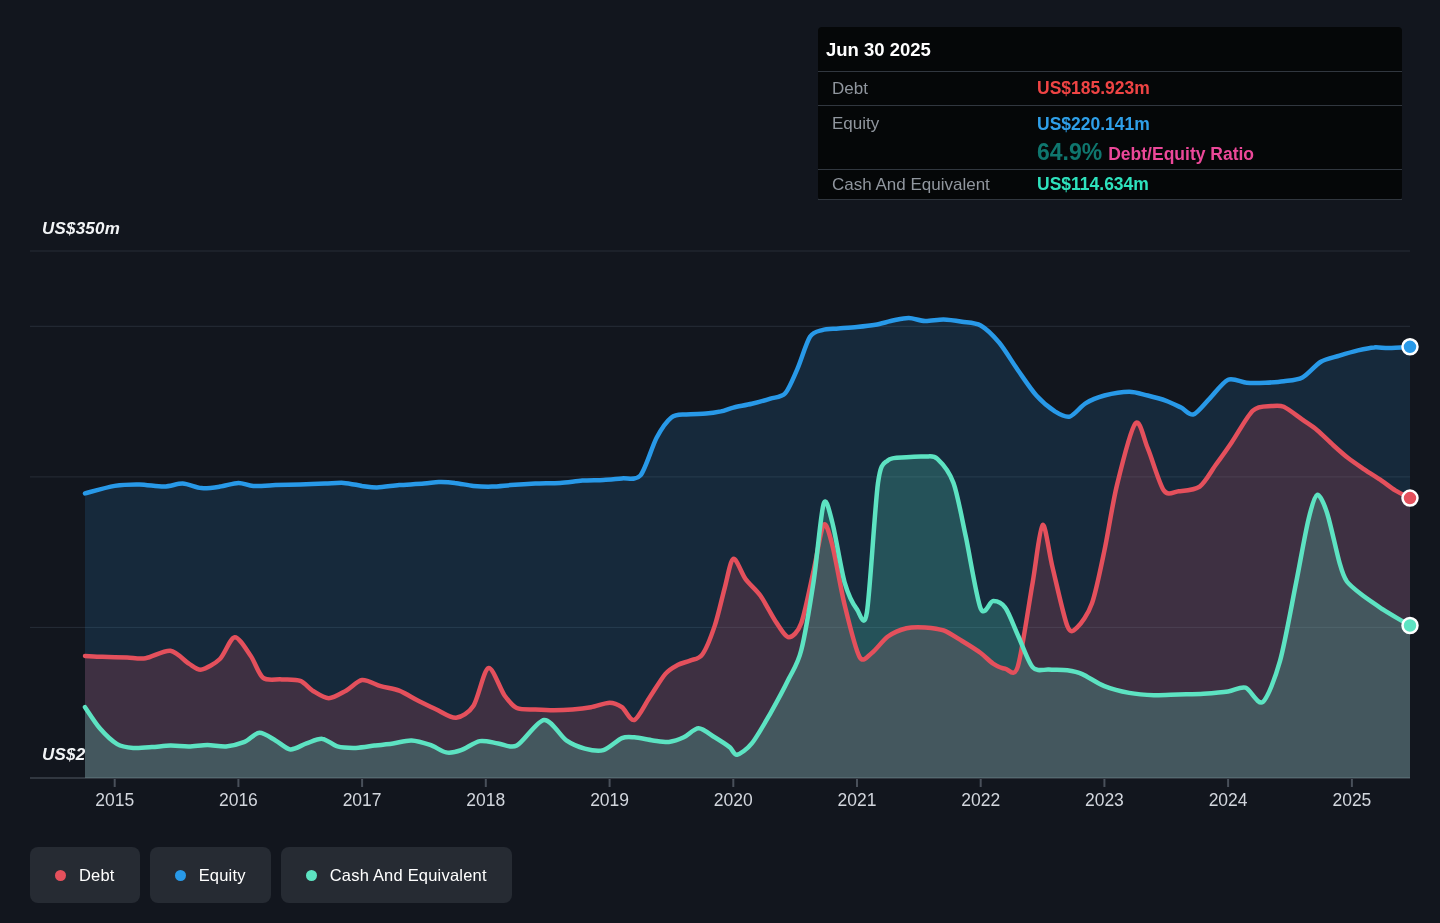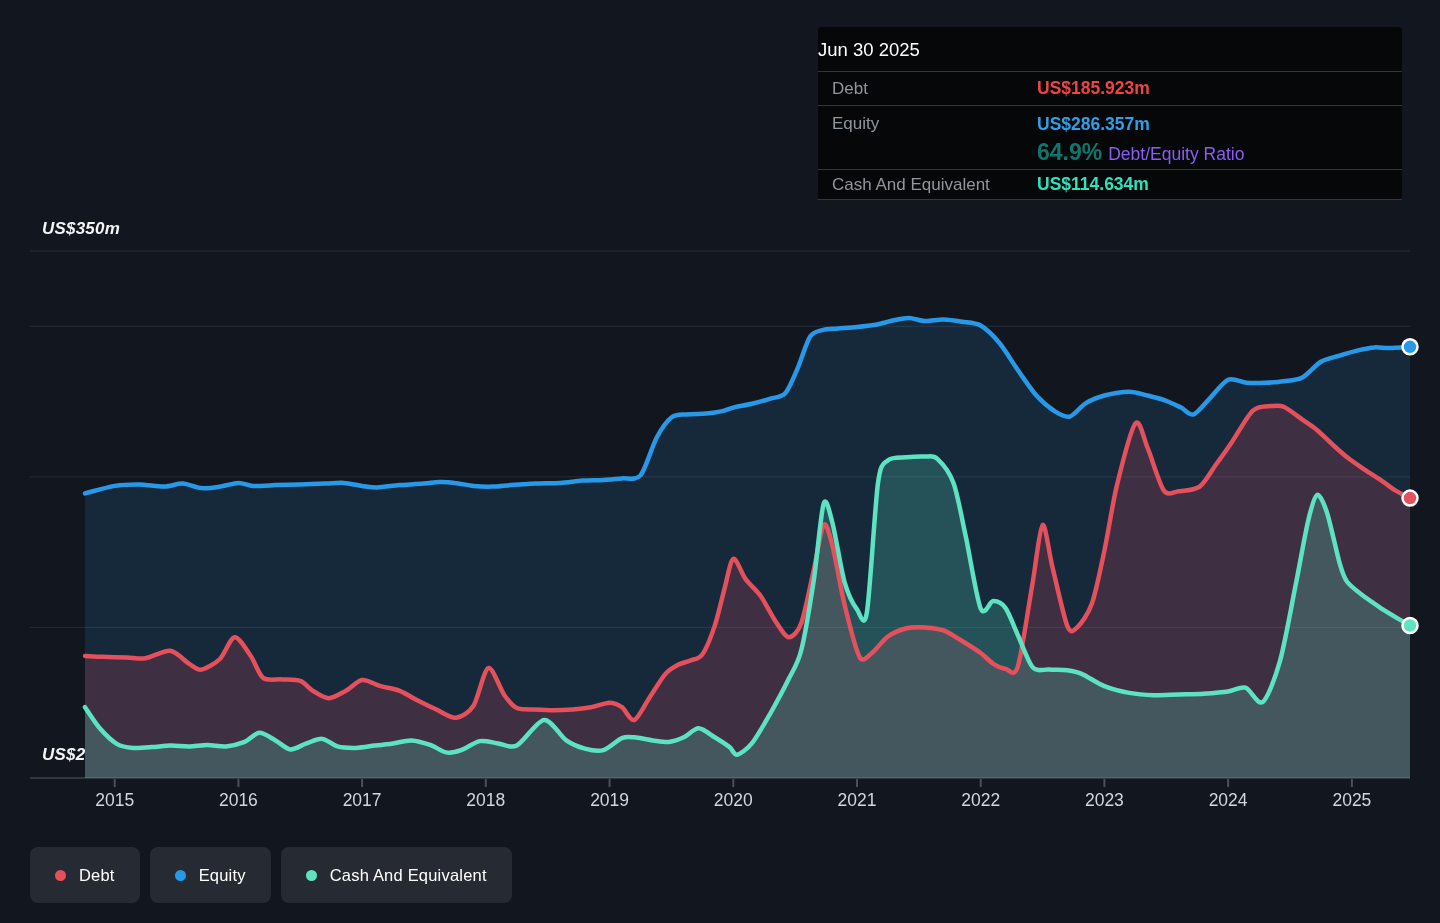--- a/index.html
+++ b/index.html
@@ -6,31 +6,31 @@
     font-family:"Liberation Sans",sans-serif;-webkit-font-smoothing:antialiased;}
   .stage{position:relative;width:1440px;height:923px;background:#12161e;}
   #chart{position:absolute;left:0;top:0;}
   svg text.xtick{font:500 17.5px "Liberation Sans",sans-serif;fill:#d2d6dd;}
   .y-label{position:absolute;left:42px;color:#f2f4f6;font-size:17px;font-weight:600;letter-spacing:.2px;font-style:italic;}
   .y-label.top{top:219px;}
   .y-label.zero{top:745px;}
   
   .tooltip{position:absolute;left:818px;top:27px;width:584px;background:#050708;border-radius:4px;
     color:#fff;box-sizing:border-box;}
-  .tt-title{height:44px;line-height:46px;padding:0 0;font-size:18.5px;font-weight:400;
+  .tt-title{height:44px;line-height:46px;padding:0 8px;font-size:18.5px;font-weight:700;
     border-bottom:1px solid #31373f;color:#ffffff;}
   .tt-row{position:relative;padding-left:14px;display:flex;align-items:center;}
   .tt-row .lbl{width:205px;color:#90969e;font-size:17px;flex:none;}
   .tt-row .val{font-size:17.5px;font-weight:700;}
   .tt-debt{height:33px;border-bottom:1px solid #31373f;}
   .tt-equity{height:30px;padding-top:3px;}
   .tt-ratio{height:27px;border-bottom:1px solid #31373f;padding-bottom:3px;}
   .tt-cash{height:29px;border-bottom:1px solid #31373f;}
   .ratio-pct{color:#0f766e;font-weight:700;font-size:23px;}
-  .ratio-txt{color:#8b5cf6;font-weight:400;font-size:17.5px;margin-left:6px;}
+  .ratio-txt{color:#ec4899;font-weight:700;font-size:17.5px;margin-left:6px;}
   
   .legend{position:absolute;left:30px;top:847px;display:flex;gap:10px;}
   .chip{height:56px;background:#262b33;border-radius:8px;display:flex;align-items:center;
     padding:0 25px;cursor:pointer;}
   .chip .dot{width:11px;height:11px;border-radius:50%;margin-right:13px;flex:none;}
   .chip .chip-label{color:#ffffff;font-size:16.5px;font-weight:500;letter-spacing:.2px;}
 </style>
 </head>
 <body>
 
@@ -79,21 +79,21 @@
   <div class="y-label zero">US$2</div>
 
   <div class="tooltip">
     <div class="tt-title">Jun 30 2025</div>
     <div class="tt-row tt-debt">
       <span class="lbl">Debt</span>
       <span class="val" style="color:#ef4444">US$185.923m</span>
     </div>
     <div class="tt-row tt-equity">
       <span class="lbl">Equity</span>
-      <span class="val" style="color:#2f9fe8">US$286.357m</span>
+      <span class="val" style="color:#2f9fe8">US$220.141m</span>
     </div>
     <div class="tt-row tt-ratio">
       <span class="lbl"></span>
       <span><span class="ratio-pct">64.9%</span><span class="ratio-txt">Debt/Equity Ratio</span></span>
     </div>
     <div class="tt-row tt-cash">
       <span class="lbl">Cash And Equivalent</span>
       <span class="val" style="color:#2ee2bd">US$114.634m</span>
     </div>
   </div>

